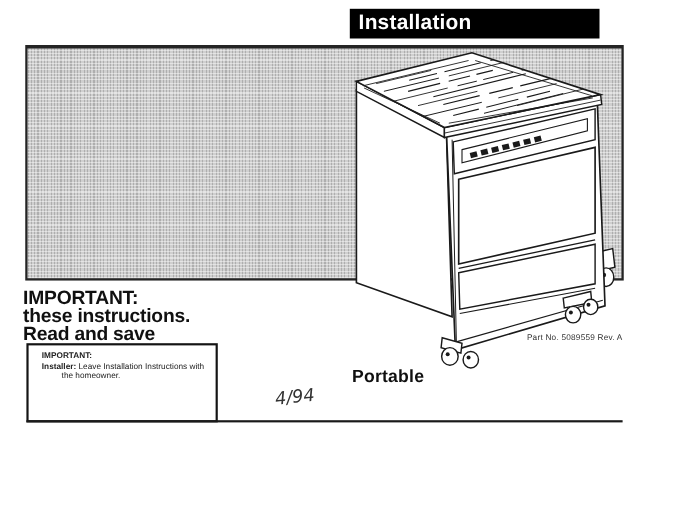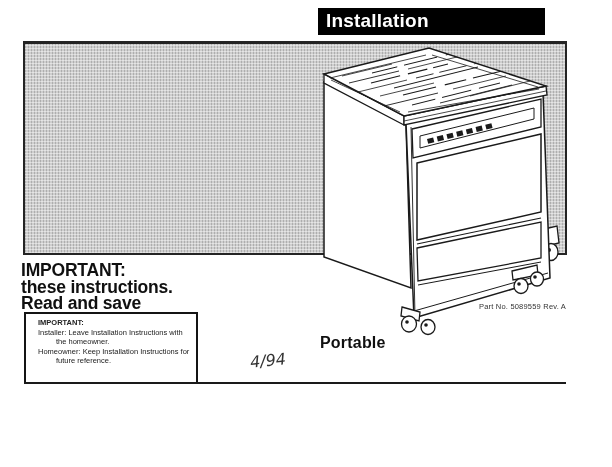--- a/index.html
+++ b/index.html
@@ -38,21 +38,21 @@
 
   
   .notice {
     position:absolute; left:24px; top:312px; width:174px; height:72px;
     box-sizing:border-box; border:2px solid #141414;
     padding:3px 2px 0 10px; color:#222;
     font-size:7.5px; line-height:9.2px;
   }
   .notice-title { font-weight:bold; margin:1px 0 1px 2px; }
   .n-item { padding-left:20px; text-indent:-18px; }
-  .n-item b { font-weight:normal; }
+  .n-item b { font-weight:bold; }
 
   .rule { position:absolute; left:24px; top:382px; width:542px; height:2px; background:#1a1a1a; }
 
   .handwriting {
     position:absolute; left:250px; top:351px; color:#333;
     font-family:"DejaVu Sans", sans-serif; font-style:italic; font-size:16px;
     transform:rotate(-6deg);
   }
 
   .product {
@@ -172,24 +172,20 @@
     <div>these instructions.</div>
     <div>Read and save</div>
   </div>
 
   <div class="notice">
     <div class="notice-title">IMPORTANT:</div>
     <div class="n-item">
       <b>Installer:</b>
       <span>Leave Installation Instructions with the homeowner.</span>
     </div>
-    <div class="n-item">
-      <b>Homeowner:</b>
-      <span>Keep Installation Instructions for future reference.</span>
-    </div>
   </div>
 
   <div class="rule"></div>
 
   <span class="handwriting">4/94</span>
 
   <div class="product">
     <div>Portable</div>
   </div>
 

